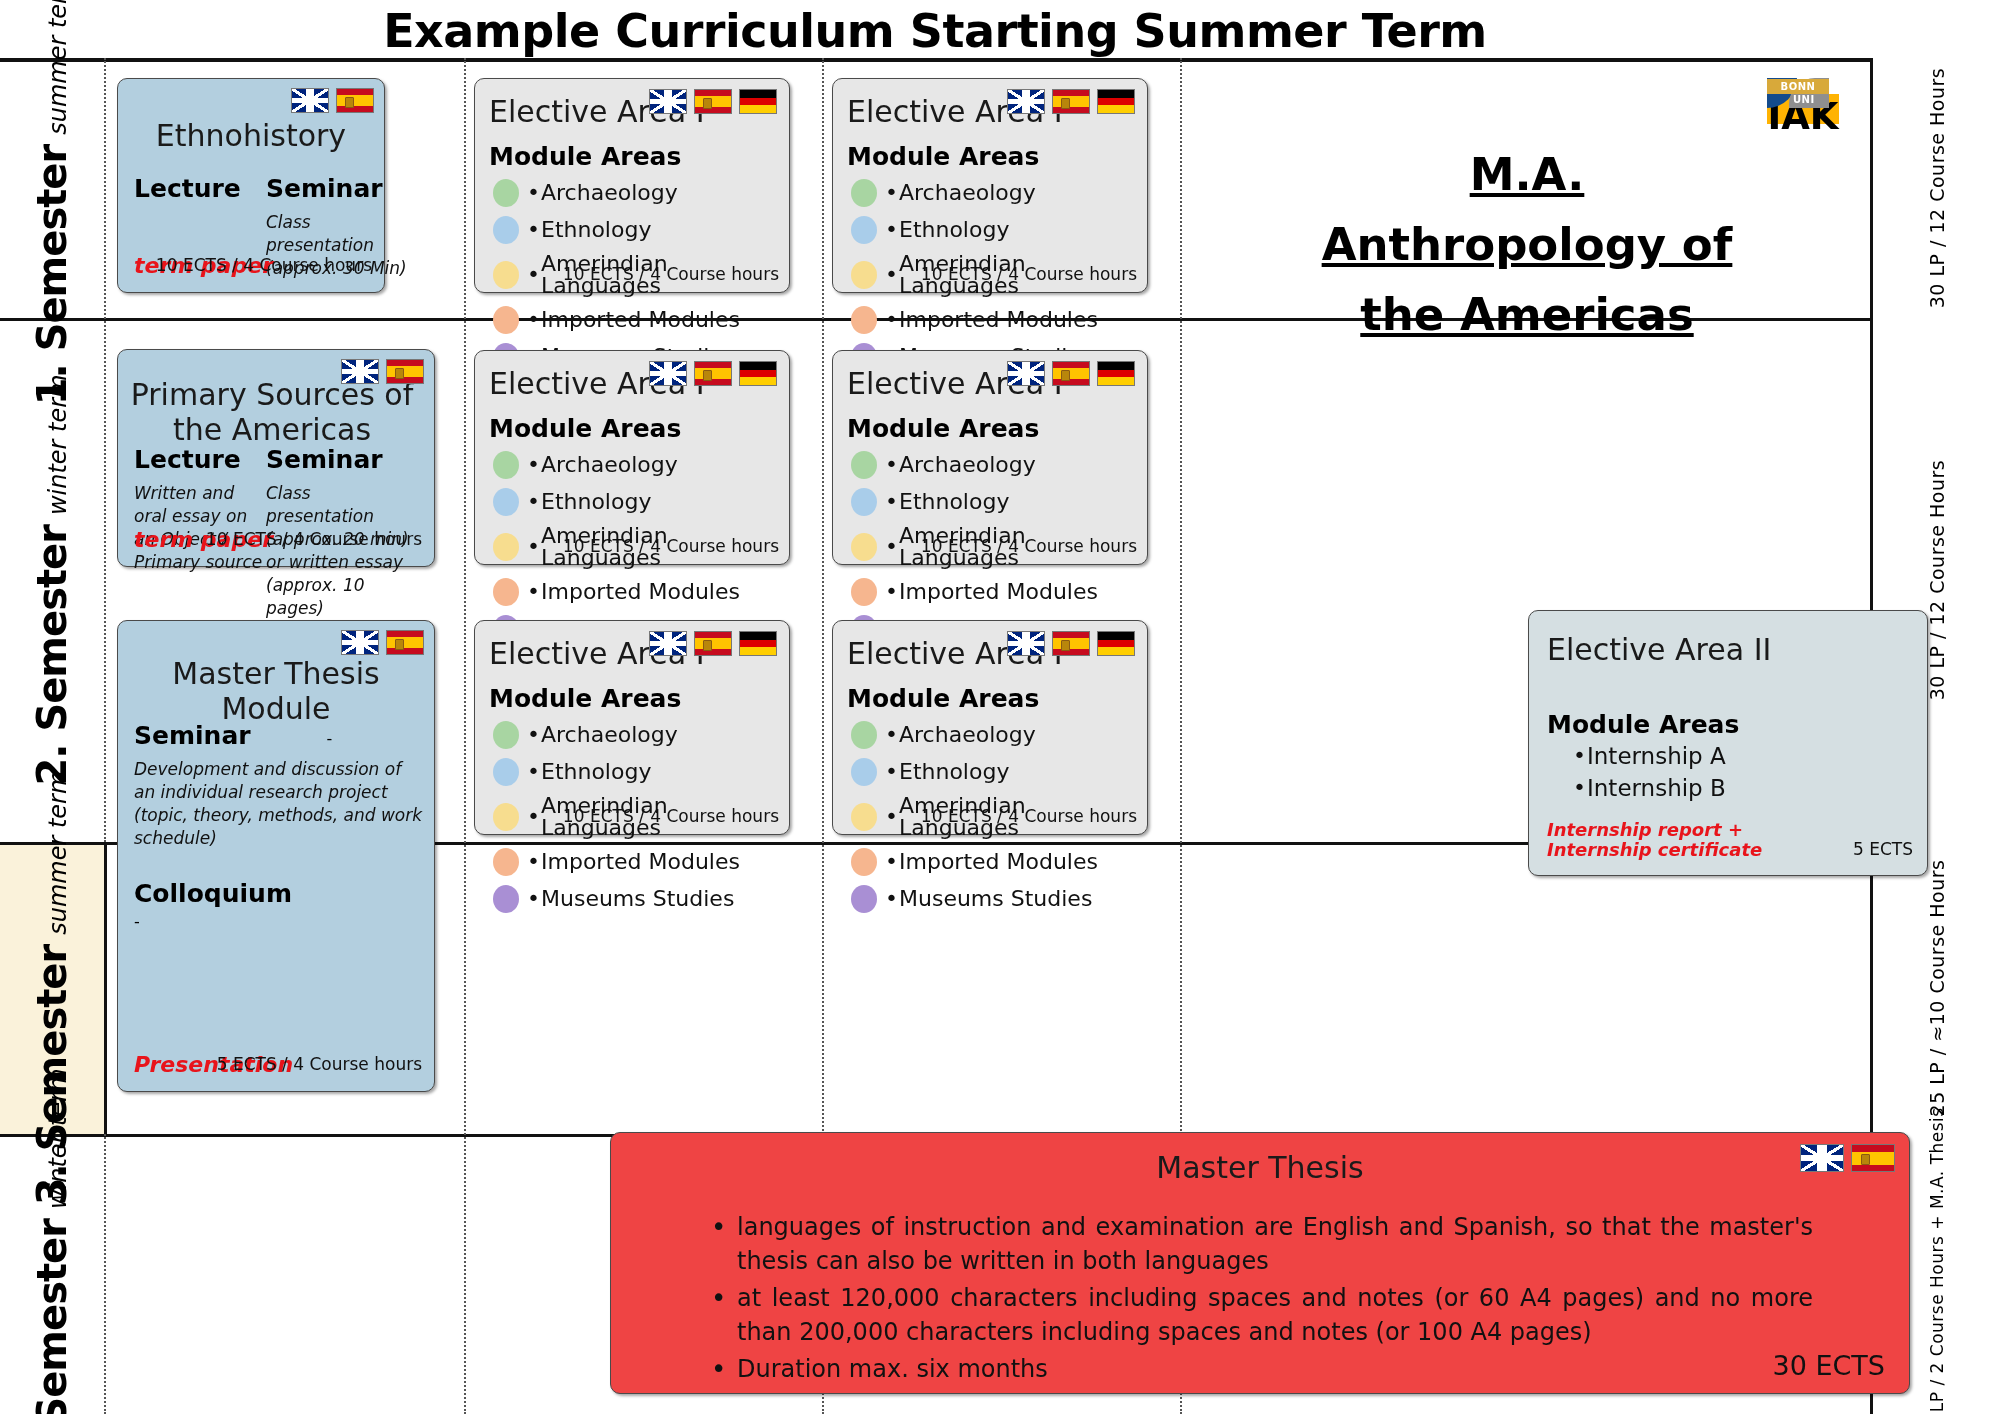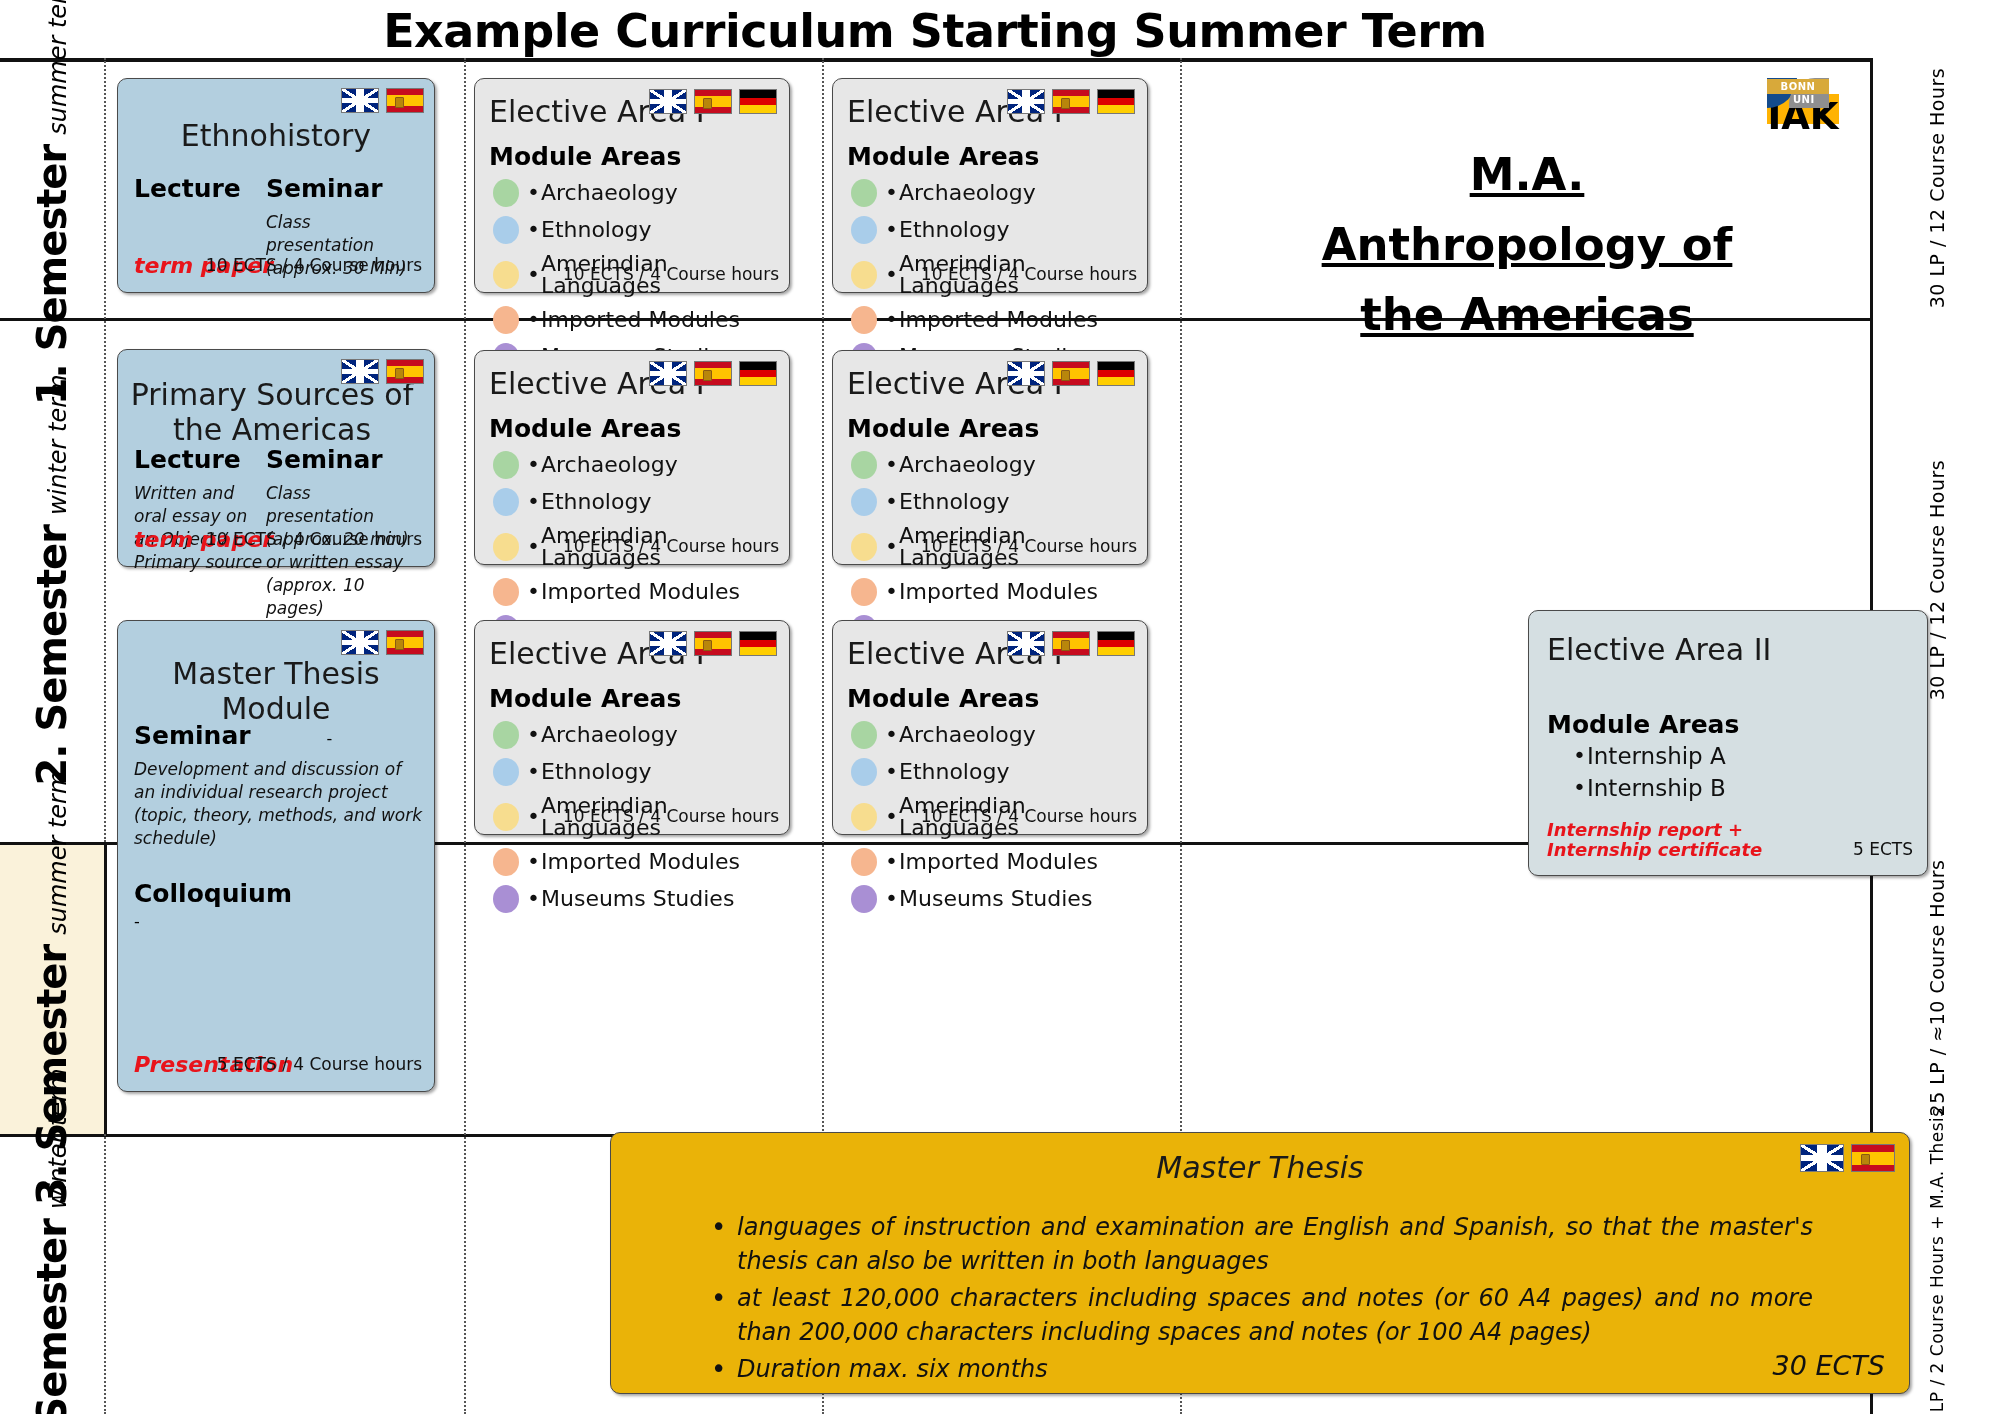--- a/index.html
+++ b/index.html
@@ -58,21 +58,21 @@
   
   .card{
     position:absolute;
     border:1.5px solid #4a4a4a;
     border-radius:10px;
     box-sizing:border-box;
     box-shadow:2px 2px 3px rgba(0,0,0,.35);
   }
   .card.blue{background:#b3cfdf;}
   .card.grey{background:#e7e7e7;}
-  .card.teal{background:#eab308;font-style:italic;}
+  .card.teal{background:#ef4444;}
   .card.bluegrey{background:#d5dfe2;}
 
   .cardtitle{
     text-align:center;
     font-size:30px;color:#1a1a1a;font-weight:normal;
     line-height:1.15;
   }
   .cardtitle.left{text-align:left;}
 
   .flags{position:absolute;display:flex;gap:7px;align-items:center;}
@@ -222,21 +222,21 @@
   <div class="rightlabel" style="top:318px;height:524px;">
     <div class="rot">30 LP / 12 Course Hours</div>
   </div>
   <div class="rightlabel" style="top:842px;height:292px;">
     <div class="rot">25 LP / ≈10 Course Hours</div>
   </div>
   <div class="rightlabel" style="top:1134px;height:280px;">
     <div class="rot" style="font-size:17px;">35 LP / 2  Course Hours + M.A. Thesis</div>
   </div>
 
-  <div class="card blue" style="left:117px;top:78px;width:318px;height:215px;">
+  <div class="card blue" style="left:117px;top:78px;width:268px;height:215px;">
     <div class="flags" style="right:10px;top:9px;">
       <span class="flag uk"></span>
       <span class="flag es"></span>
     </div>
     <div class="cardtitle" style="margin-top:40px;">Ethnohistory</div>
     <div style="position:absolute;left:16px;top:95px;width:140px;">
       <div class="bold">Lecture</div>
     </div>
     <div style="position:absolute;left:148px;top:95px;width:150px;">
       <div class="bold">Seminar</div>

